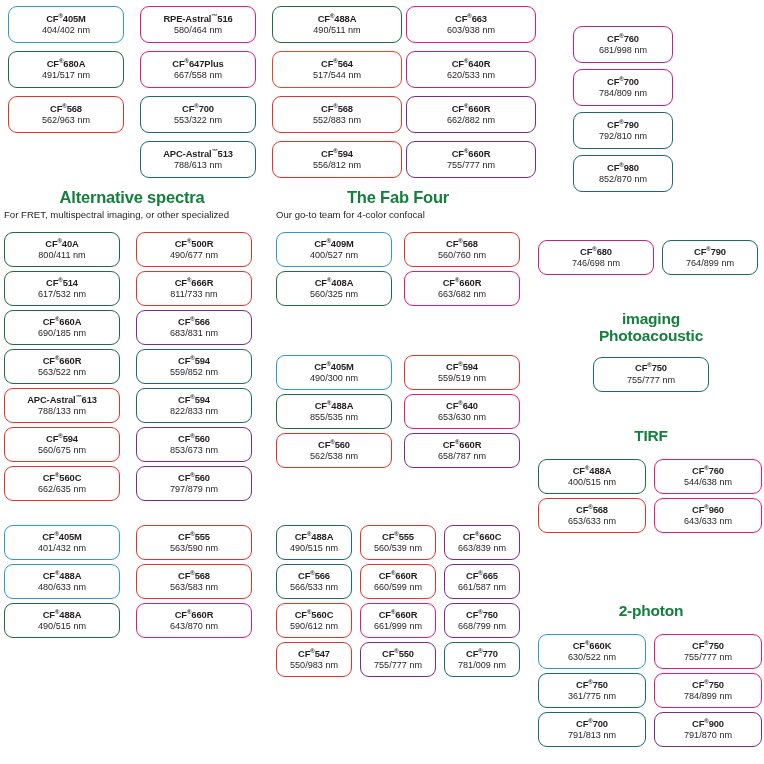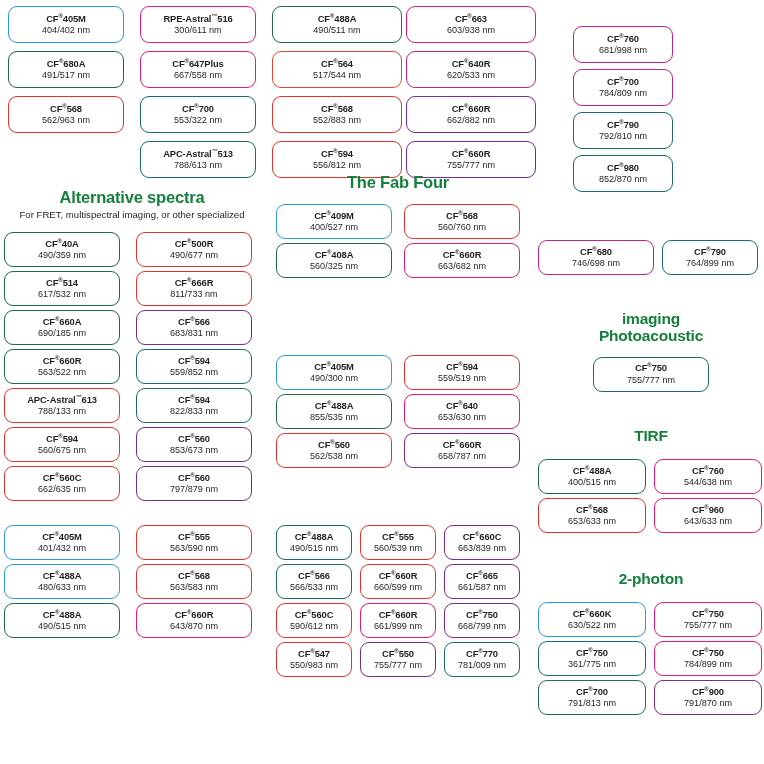--- a/index.html
+++ b/index.html
@@ -59,21 +59,20 @@
     font-size:15.5px;
     font-weight:bold;
     text-align:center;
     color:#15803d;
     letter-spacing:-0.2px;
     white-space:nowrap;
   }
   .sec-title.big{font-size:16.5px;}
   .sec-sub{
     font-size:9.6px;
-    text-align:center;
     color:#231f20;
     white-space:nowrap;
     margin-top:2px;
   }
   .sec-title.two-line{line-height:1.12;white-space:normal;}
 
   .grid{display:grid;}
 </style>
 </head>
 <body>
@@ -92,21 +91,21 @@
             <div class="wl">491/517 nm</div>
           </div>
           <div class="chip c-red" style="width: 116px; height: 37px;">
             <div class="nm">CF<sup>®</sup>568</div>
             <div class="wl">562/963 nm</div>
           </div>
         </div>
       <div style="display: flex; flex-direction: column; row-gap: 8px;">
           <div class="chip c-pink" style="width: 116px; height: 37px;">
             <div class="nm">RPE-Astral<sup>™</sup>516</div>
-            <div class="wl">300/611 nm</div>
+            <div class="wl">580/464 nm</div>
           </div>
           <div class="chip c-pink" style="width: 116px; height: 37px;">
             <div class="nm">CF<sup>®</sup>647Plus</div>
             <div class="wl">667/558 nm</div>
           </div>
           <div class="chip c-teal" style="width: 116px; height: 37px;">
             <div class="nm">CF<sup>®</sup>700</div>
             <div class="wl">553/322 nm</div>
           </div>
           <div class="chip c-teal" style="width: 116px; height: 37px;">
@@ -179,21 +178,21 @@
       </div>
   </div>
 
   <div class="section" style="left:4px;top:188px;width:256px;">
     <div class="sec-title big">Alternative spectra</div>
     <div class="sec-sub">For FRET, multispectral imaging, or other specialized</div>
     <div class="grid" style="grid-template-columns:116px 116px;column-gap:16px;margin-top:12px;">
       <div style="display: flex; flex-direction: column; row-gap: 4px;">
           <div class="chip c-green" style="width: 116px; height: 35px;">
             <div class="nm">CF<sup>®</sup>40A</div>
-            <div class="wl">490/359 nm</div>
+            <div class="wl">800/411 nm</div>
           </div>
           <div class="chip c-green" style="width: 116px; height: 35px;">
             <div class="nm">CF<sup>®</sup>514</div>
             <div class="wl">617/532 nm</div>
           </div>
           <div class="chip c-green" style="width: 116px; height: 35px;">
             <div class="nm">CF<sup>®</sup>660A</div>
             <div class="wl">690/185 nm</div>
           </div>
           <div class="chip c-green" style="width: 116px; height: 35px;">
@@ -239,22 +238,23 @@
             <div class="wl">853/673 nm</div>
           </div>
           <div class="chip c-purple" style="width: 116px; height: 35px;">
             <div class="nm">CF<sup>®</sup>560</div>
             <div class="wl">797/879 nm</div>
           </div>
         </div>
     </div>
   </div>
 
-  <div class="section" style="left:276px;top:173px;width:244px;">
+  <div class="section" style="left:276px;top:188px;width:244px;">
     <div class="sec-title big">The Fab Four</div>
+    <div class="sec-sub">Our go-to team for 4-color confocal</div>
     <div class="grid" style="grid-template-columns:116px 116px;column-gap:12px;margin-top:12px;">
       <div style="display: flex; flex-direction: column; row-gap: 4px;">
           <div class="chip c-blue" style="width: 116px; height: 35px;">
             <div class="nm">CF<sup>®</sup>409M</div>
             <div class="wl">400/527 nm</div>
           </div>
           <div class="chip c-green" style="width: 116px; height: 35px;">
             <div class="nm">CF<sup>®</sup>408A</div>
             <div class="wl">560/325 nm</div>
           </div>
@@ -446,21 +446,21 @@
             <div class="wl">544/638 nm</div>
           </div>
           <div class="chip c-pink" style="width: 108px; height: 35px;">
             <div class="nm">CF<sup>®</sup>960</div>
             <div class="wl">643/633 nm</div>
           </div>
         </div>
     </div>
   </div>
 
-  <div class="section" style="left:538px;top:570px;width:226px;">
+  <div class="section" style="left:538px;top:602px;width:226px;">
     <div class="sec-title">2-photon</div>
     <div class="grid" style="grid-template-columns:108px 108px;column-gap:8px;margin-top:14px;">
       <div style="display: flex; flex-direction: column; row-gap: 4px;">
           <div class="chip c-blue" style="width: 108px; height: 35px;">
             <div class="nm">CF<sup>®</sup>660K</div>
             <div class="wl">630/522 nm</div>
           </div>
           <div class="chip c-teal" style="width: 108px; height: 35px;">
             <div class="nm">CF<sup>®</sup>750</div>
             <div class="wl">361/775 nm</div>

